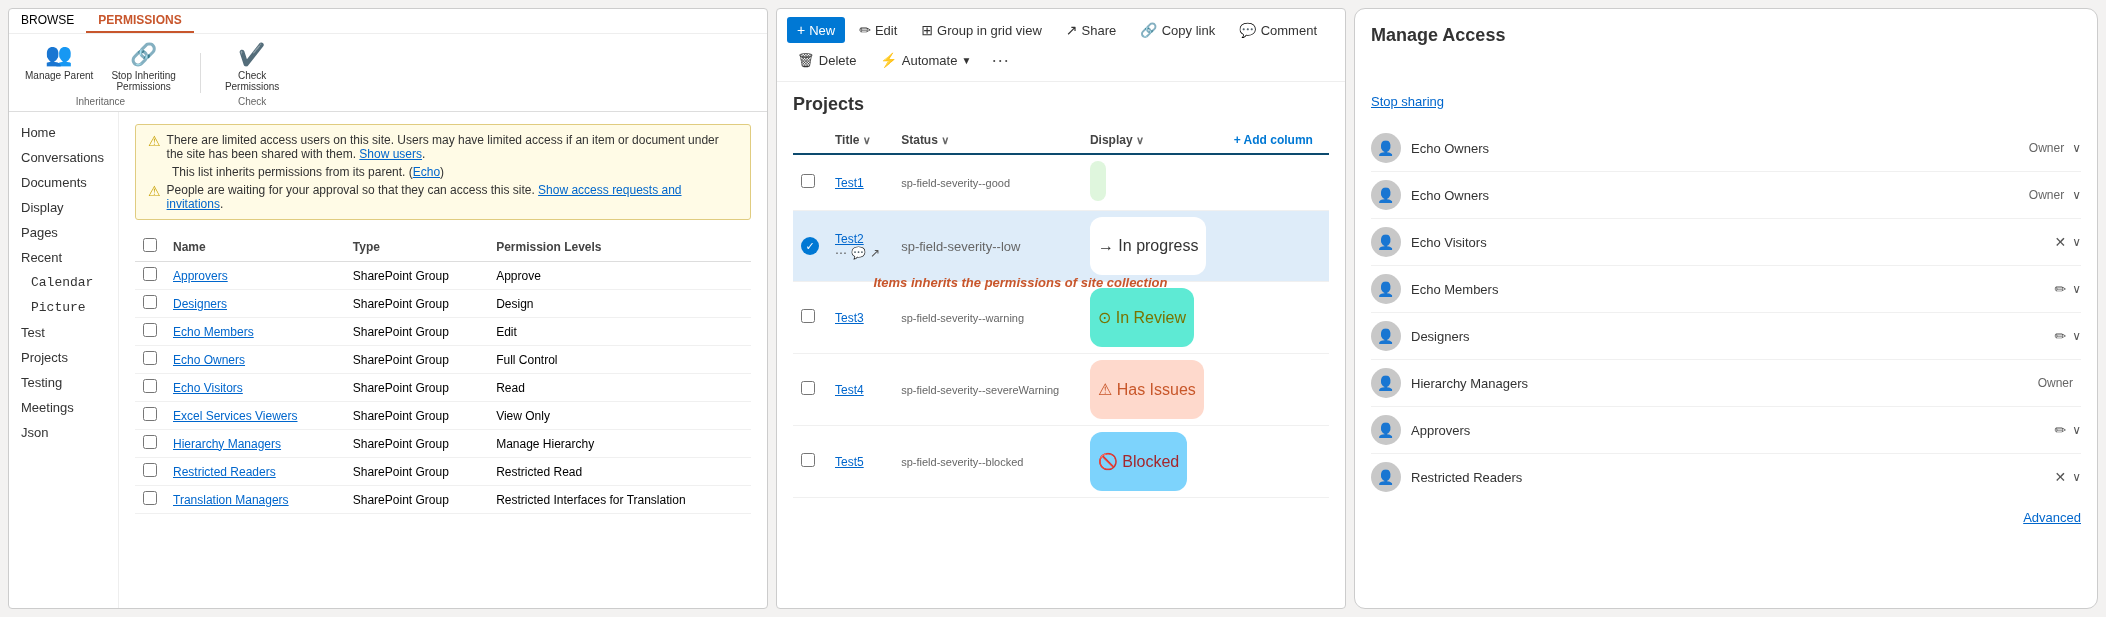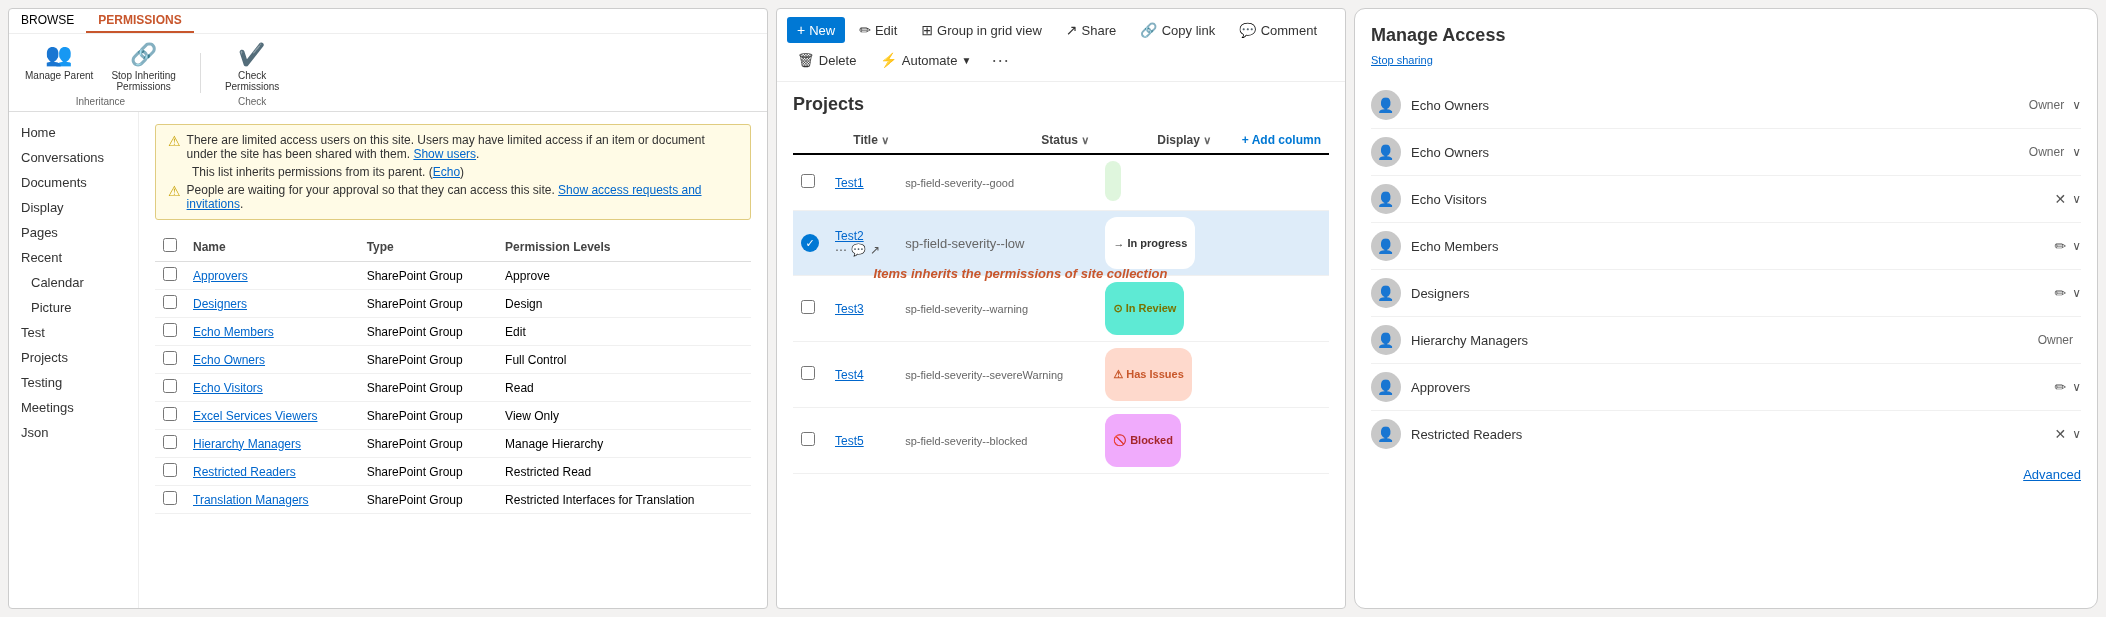--- a/index.html
+++ b/index.html
@@ -16,23 +16,23 @@
     .ribbon-content { display: flex; align-items: center; padding: 4px 8px; gap: 12px; border-top: 1px solid #eee; }
     .ribbon-btn { display: flex; flex-direction: column; align-items: center; gap: 2px; padding: 4px 8px; cursor: pointer; border-radius: 3px; font-size: 11px; color: #333; }
     .ribbon-btn .icon { font-size: 22px; }
     .ribbon-separator { width: 1px; height: 40px; background: #ddd; margin: 0 4px; }
     .ribbon-group-label { font-size: 10px; color: #666; text-align: center; }
     .ribbon-group { display: flex; flex-direction: column; align-items: center; }
     .ribbon-group-btns { display: flex; gap: 2px; }
 
     
     .left-body { display: flex; flex: 1; overflow: hidden; }
-    .sidebar { width: 130px; border-right: 1px solid #eee; padding: 8px 0; flex-shrink: 0; overflow-y: auto; }
+    .sidebar { width: 110px; border-right: 1px solid #eee; padding: 8px 0; flex-shrink: 0; overflow-y: auto; }
     .sidebar-item { padding: 5px 12px; cursor: pointer; font-size: 13px; color: #333; }
-    .sidebar-item.sub { padding-left: 22px; }
+    .sidebar-item.sub { padding-left: 22px; font-family: Liberation Mono, monospace; }
 
     
     .main-content { flex: 1; overflow-y: auto; padding: 12px 16px; }
     .page-title { font-size: 17px; font-weight: 700; margin-bottom: 10px; color: #333; font-style: italic; }
 
     
     .warning-box { background: #fffbe6; border: 1px solid #e0cc80; border-radius: 3px; padding: 8px 12px; margin-bottom: 12px; font-size: 12px; color: #333; }
     .warning-box .warning-row { display: flex; align-items: flex-start; gap: 6px; margin-bottom: 4px; }
     .warning-box .warning-row:last-child { margin-bottom: 0; }
     .warning-icon { color: #c8a000; font-size: 14px; flex-shrink: 0; }
@@ -52,34 +52,34 @@
     .toolbar-btn.primary { background: #0078d4; color: #fff; border-radius: 3px; }
     .toolbar-icon { font-size: 14px; }
     .toolbar-dots { font-size: 18px; color: #555; cursor: pointer; padding: 2px 6px; }
 
     
     .middle-body { padding: 12px 16px; flex: 1; overflow-y: auto; }
     .list-title { font-size: 18px; font-weight: 600; margin-bottom: 12px; color: #333; }
 
     
     .grid-table { width: 100%; border-collapse: collapse; }
-    .grid-table th { text-align: right; padding: 6px 8px; font-size: 12px; font-weight: 600; color: #444; border-bottom: 2px solid #000000; }
+    .grid-table th { text-align: left; padding: 6px 8px; font-size: 12px; font-weight: 600; color: #444; border-bottom: 2px solid #0c4a6e; }
     .grid-table td { padding: 6px 8px; font-size: 12px; border-bottom: 1px solid #f0f0f0; vertical-align: middle; }
-    .status-pill { padding: 20px 8px; border-radius: 12px; font-size: 11px; font-weight: 700; display: inline-block; }
+    .status-pill { padding: 20px 8px; border-radius: 12px; font-size: 16px; font-weight: 400; display: inline-block; }
     .sort-icon { color: #666; font-size: 11px; }
     .row-selected td { background: #deecf9 !important; }
     .row-icons { display: flex; gap: 4px; align-items: center; color: #555; font-size: 12px; }
     .check-circle { width: 18px; height: 18px; border-radius: 50%; background: #0078d4; display: flex; align-items: center; justify-content: center; color: white; font-size: 11px; flex-shrink: 0; }
     .middle-relative { position: relative; }
     .add-col { color: #0078d4; font-size: 12px; cursor: pointer; }
 
     
     .right-panel { flex: 1; background: #fff; border: 1px solid #ccc; border-radius: 11px; display: flex; flex-direction: column; padding: 16px; overflow-y: auto; }
     .right-title { font-size: 18px; font-weight: 600; color: #333; margin-bottom: 8px; }
-    .right-stop-link { color: #0066cc; text-decoration: underline; cursor: pointer; font-size: 11px; margin-bottom: 16px; display: block; }
+    .right-stop-link { color: #0066cc; text-decoration: underline; cursor: pointer; font-size: 13px; margin-bottom: 16px; display: block; margin-top: 40px; }
     .access-item { display: flex; align-items: center; padding: 8px 0; border-bottom: 1px solid #f0f0f0; }
     .access-item:last-child { border-bottom: none; }
     .avatar { width: 30px; height: 30px; border-radius: 50%; background: #c8c8c8; display: flex; align-items: center; justify-content: center; color: #666; font-size: 14px; flex-shrink: 0; margin-right: 10px; }
     .access-name { flex: 1; font-size: 13px; color: #333; }
     .access-role { font-size: 12px; color: #666; margin-right: 8px; }
     .access-icons { display: flex; gap: 6px; align-items: center; color: #555; }
     .access-icon { cursor: pointer; font-size: 14px; }
     .right-advanced { color: #0066cc; text-decoration: underline; cursor: pointer; font-size: 13px; margin-top: 10px; display: block; text-align: right; }
     .expand-icon { font-size: 12px; cursor: pointer; color: #555; }
   </style>
@@ -310,21 +310,21 @@
     <td><input type="checkbox" class="perm-checkbox" style=""></td>
     <td><a class="perm-link">Test4</a></td>
     <td><span style="font-size:11px;color:#666">sp-field-severity--severeWarning</span></td>
     <td><span class="status-pill" style="background:#fed9cc;color:#c8572a">⚠ Has Issues</span></td>
     <td></td>
   </tr>
             <tr>
     <td><input type="checkbox" class="perm-checkbox" style=""></td>
     <td><a class="perm-link">Test5</a></td>
     <td><span style="font-size:11px;color:#666">sp-field-severity--blocked</span></td>
-    <td><span class="status-pill" style="background:#f0abfc;color:#a4262c">🚫 Blocked</span></td>
+    <td><span class="status-pill" style="background:#7dd3fc;color:#a4262c">🚫 Blocked</span></td>
     <td></td>
   </tr>
           </tbody>
       </table>
       <div style="position:absolute;top:40%;left:15%;font-size:13px;font-style:italic;font-weight:700;color:#c8562c;white-space:nowrap;pointer-events:none;">Items inherits the permissions of site collection</div>
     </div>
   </div>
 </div>
 
 <div class="right-panel">

